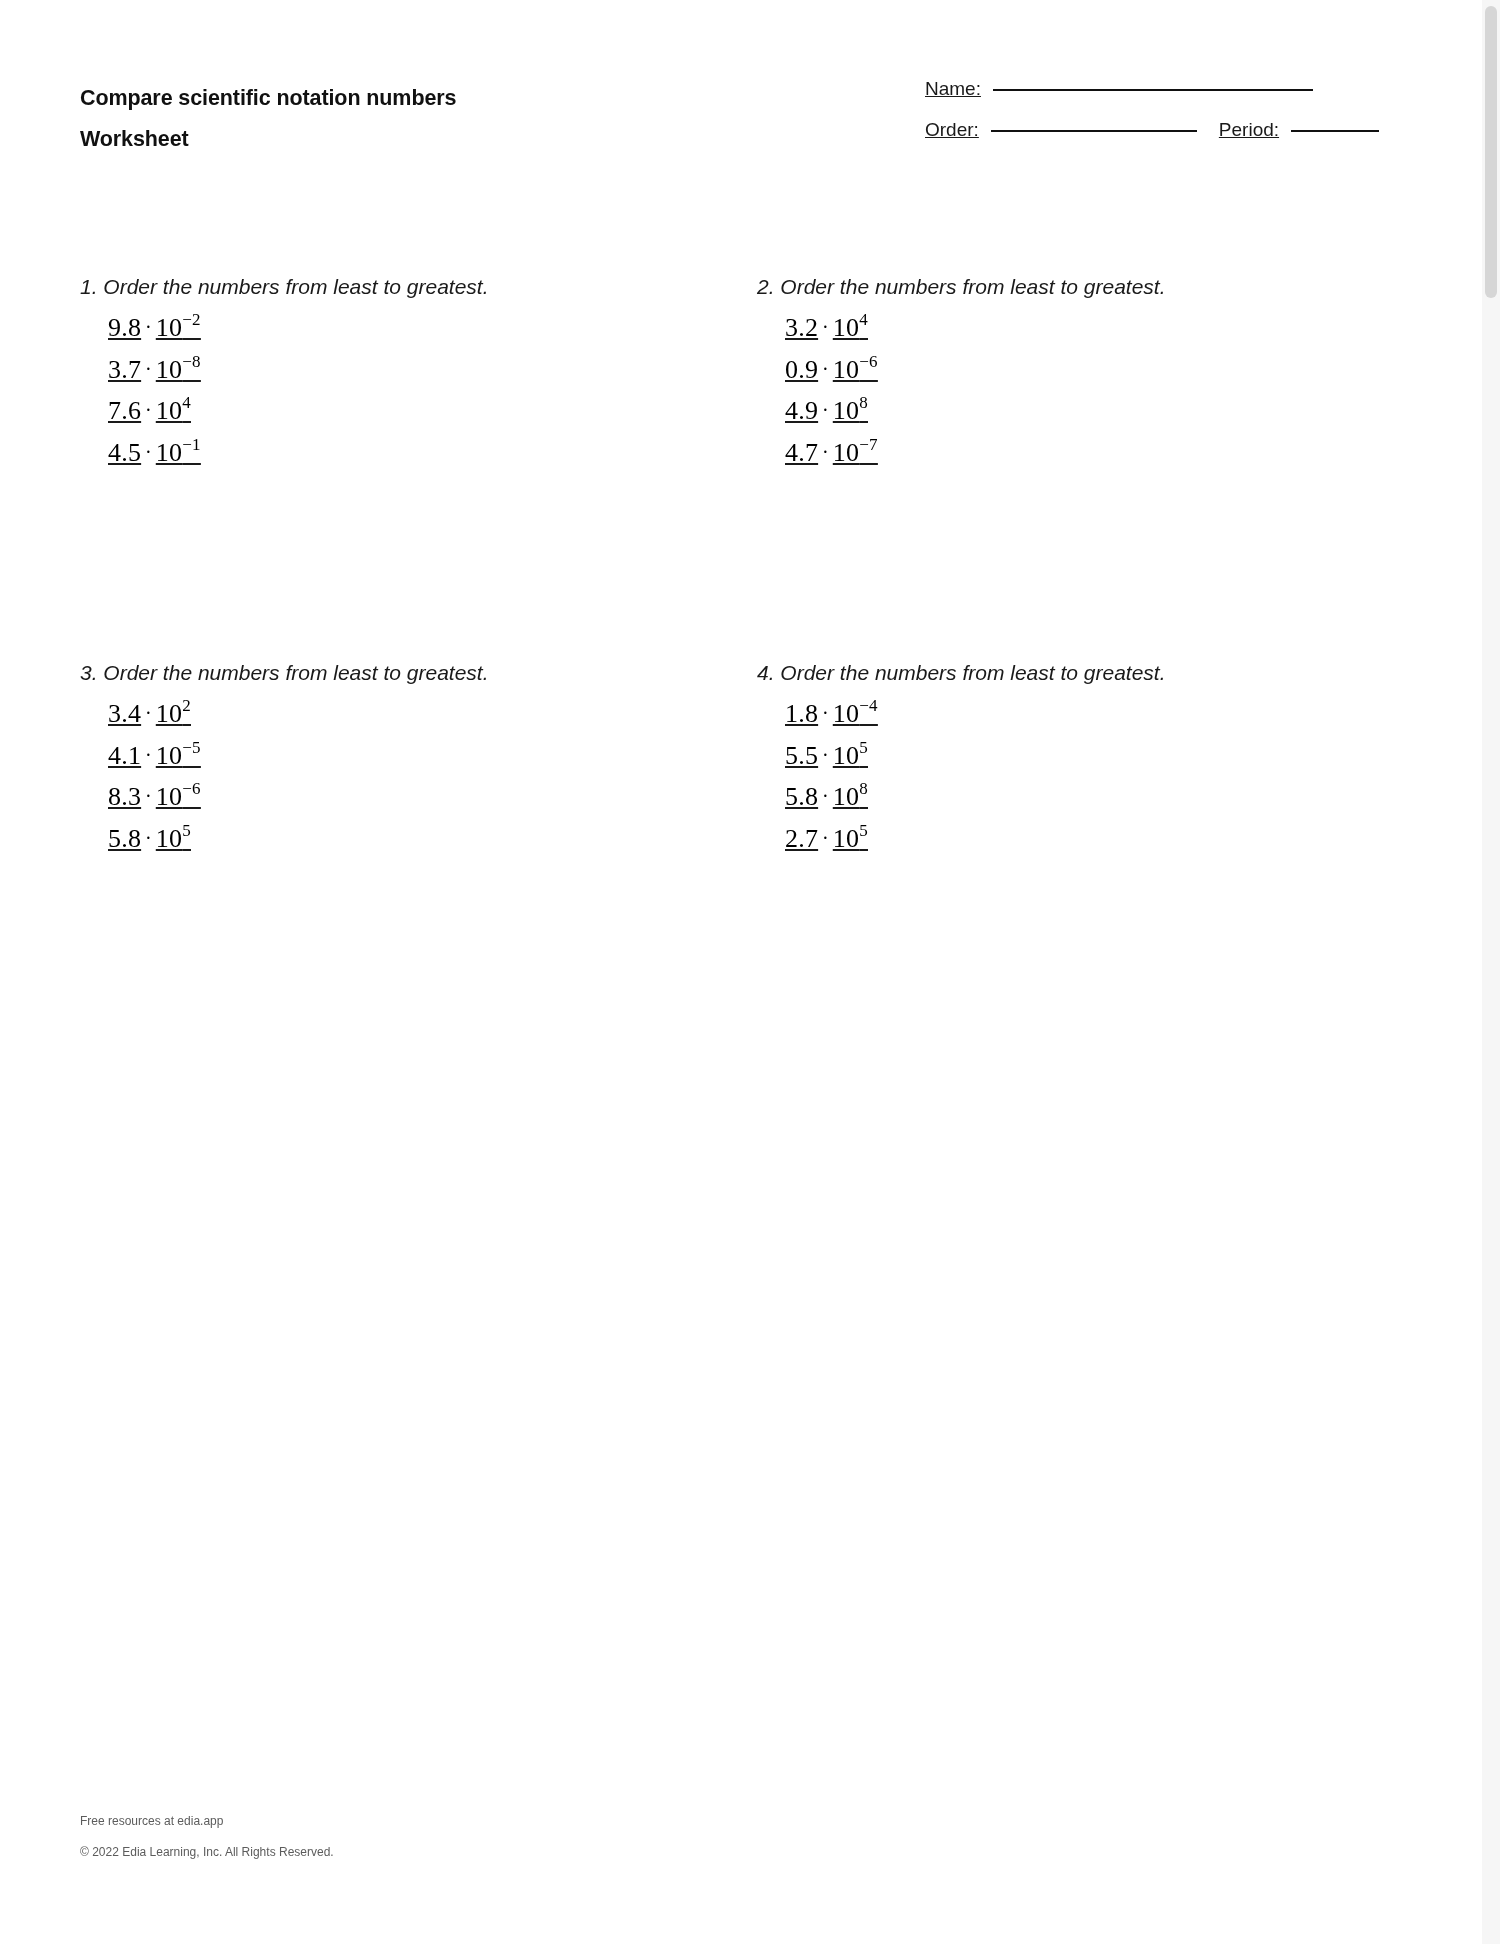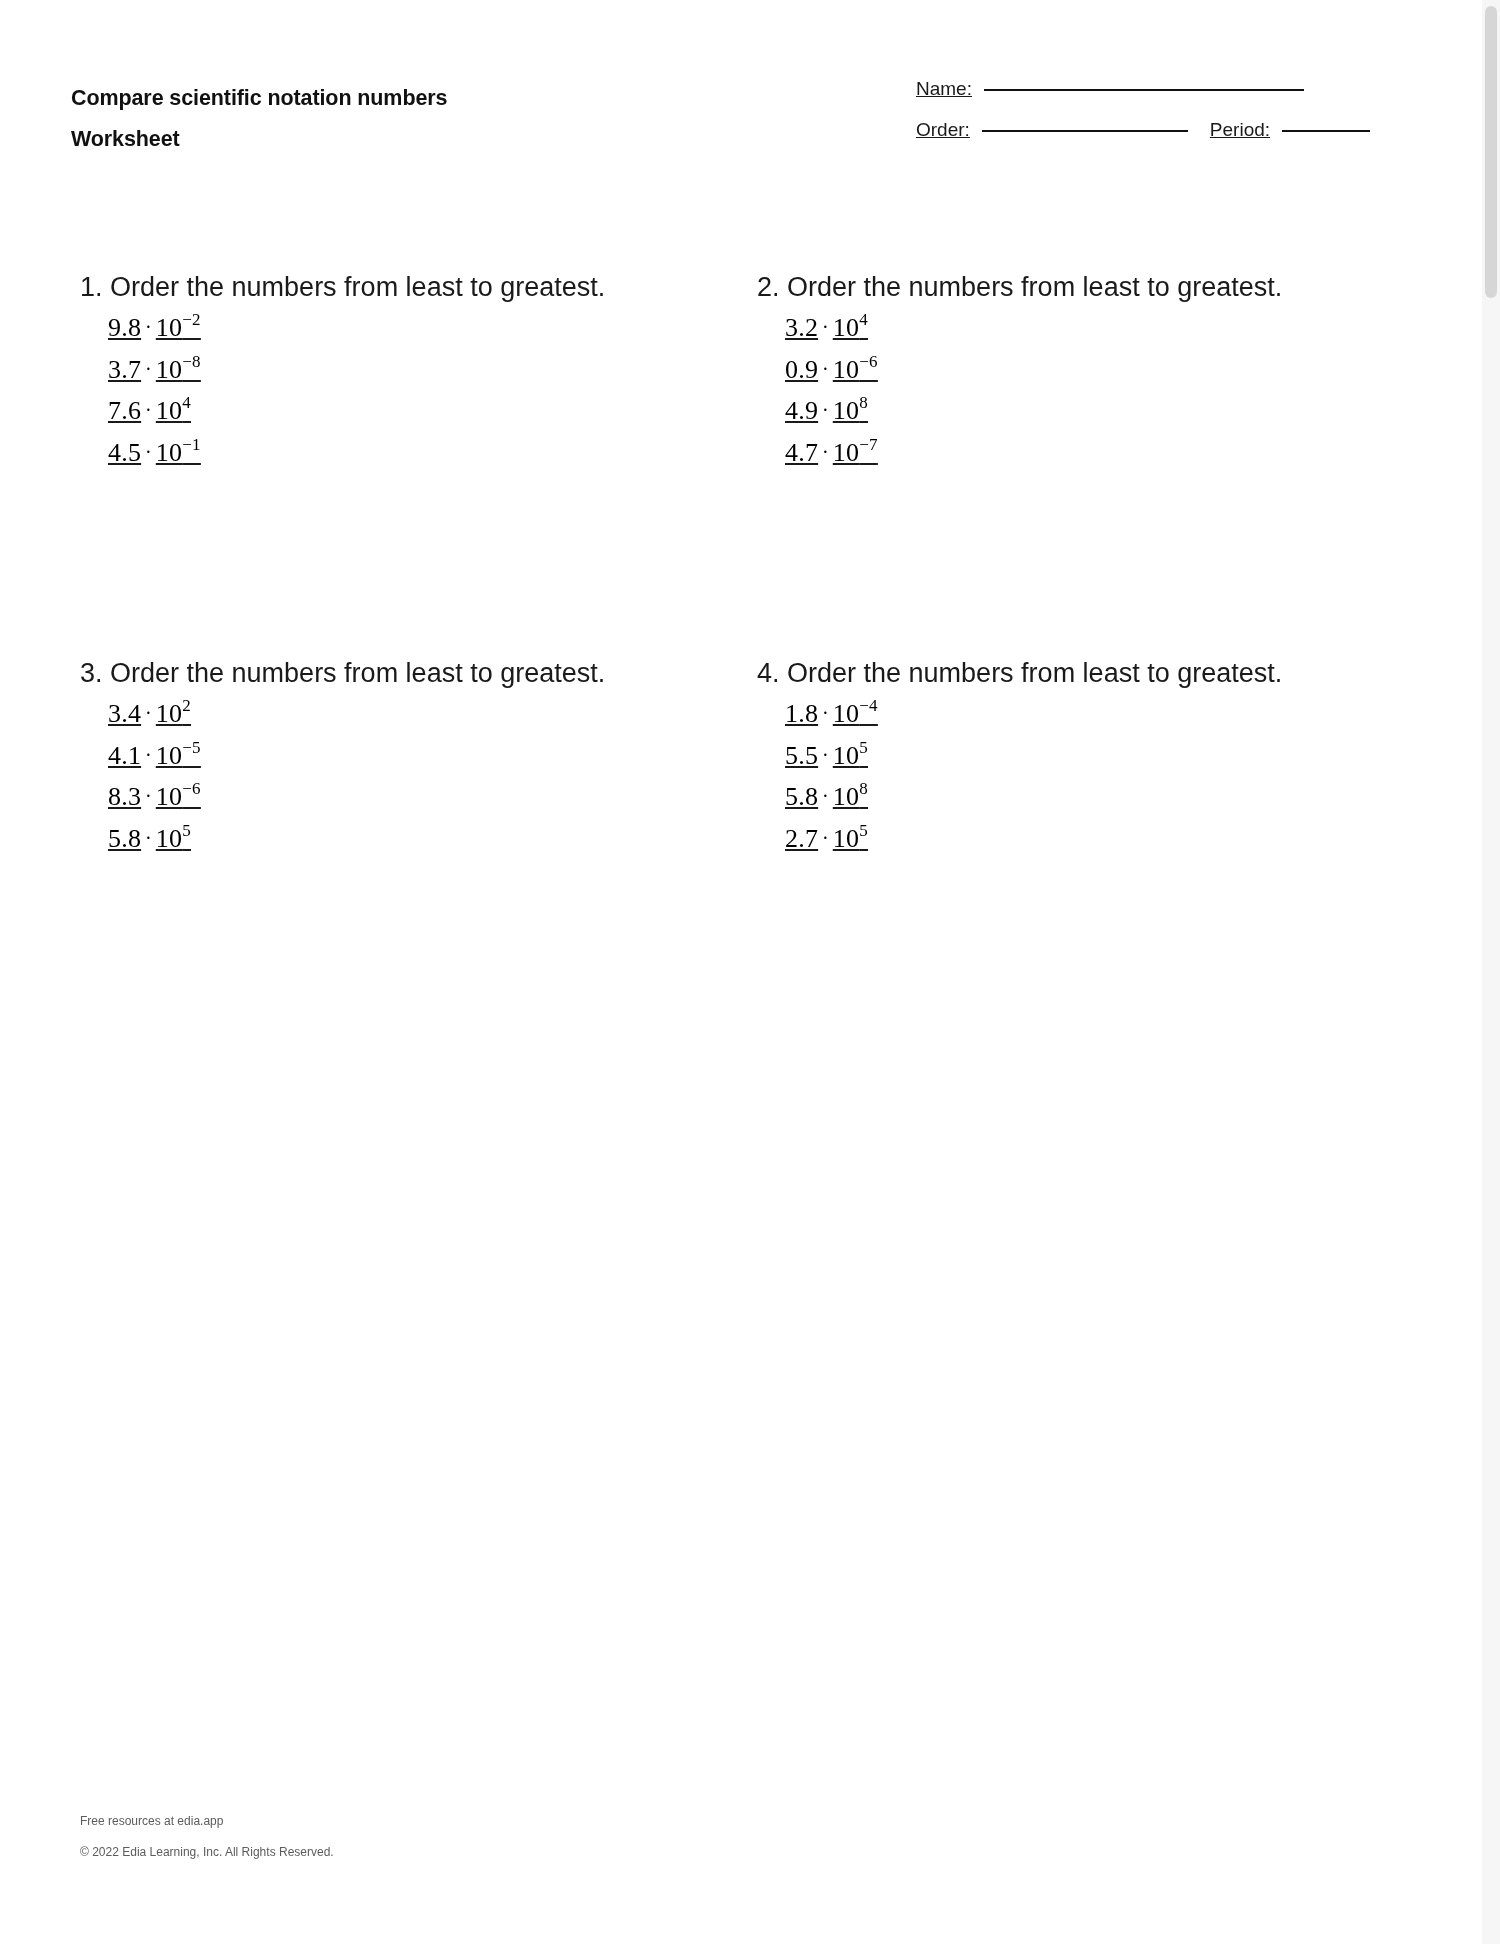--- a/index.html
+++ b/index.html
@@ -41,21 +41,21 @@
     top: 6px;
     width: 12px;
     height: 292px;
     background: #d6d6d6;
     border-radius: 6px;
   }
 
   
   .header {
     position: absolute;
-    left: 71px;
+    left: 80px;
     top: 78px;
     width: 1322px;
     height: 80px;
   }
   .doc-title {
     position: absolute;
     left: 0;
     top: 0;
     width: 640px;
     font-size: 21.5px;
@@ -109,24 +109,25 @@
   }
   .prob-row.row2 { margin-top: 184px; }
 
   .problem {
     width: 50%;
     box-sizing: border-box;
   }
   .problem.right { padding-left: 16px; }
 
   .prob-prompt {
-    font-size: 27px;
+    font-size: 21px;
     line-height: 30px;
     color: #1a1a1a;
     white-space: nowrap;
+    font-style: italic;
   }
 
   .prob-list {
     margin: 6px 0 0 0;
     padding: 0;
     list-style: none;
     text-decoration: underline;
   }
   .prob-list li {
     font-family: "Liberation Serif", serif;

